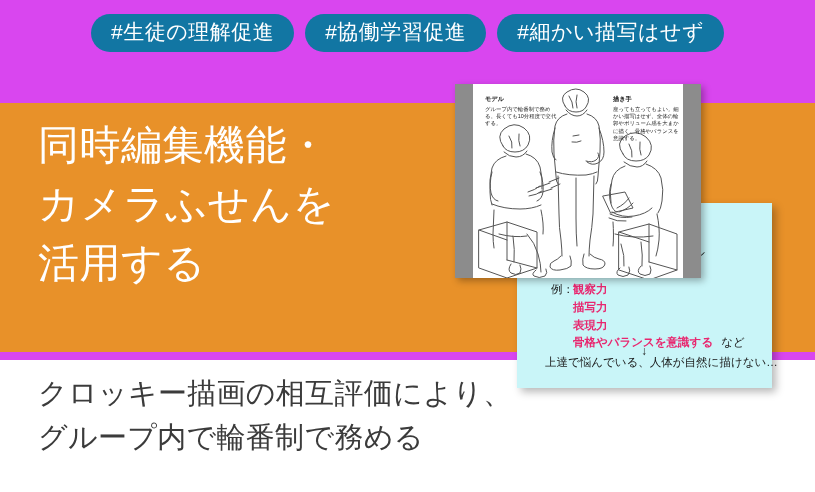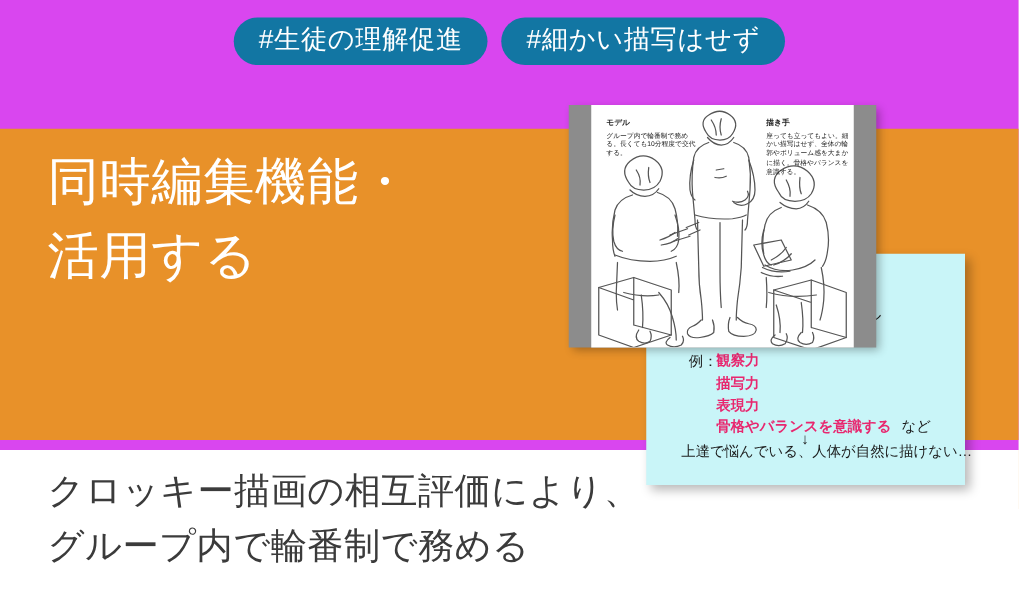--- a/index.html
+++ b/index.html
@@ -107,27 +107,29 @@
   }
   .note-concl .cl { display: block; white-space: nowrap; }
 </style>
 </head>
 <body>
 
 <div id="stage">
 
   <div class="tag-row">
     <span class="tag-pill">#生徒の理解促進</span>
+    <span class="tag-pill">#協働学習促進</span>
     <span class="tag-pill">#細かい描写はせず</span>
   </div>
 
   <div class="orange-band"></div>
 
   <div class="headline">
     <span class="hl-line">同時編集機能・</span>
+    <span class="hl-line">カメラふせんを</span>
     <span class="hl-line">活用する</span>
   </div>
 
   <div class="subtitle">
     <span class="sub-line">クロッキー描画の相互評価により、</span>
     <span class="sub-line">グループ内で輪番制で務める</span>
   </div>
 
   <div class="note">
     <span class="note-skill">々なスキル</span>

